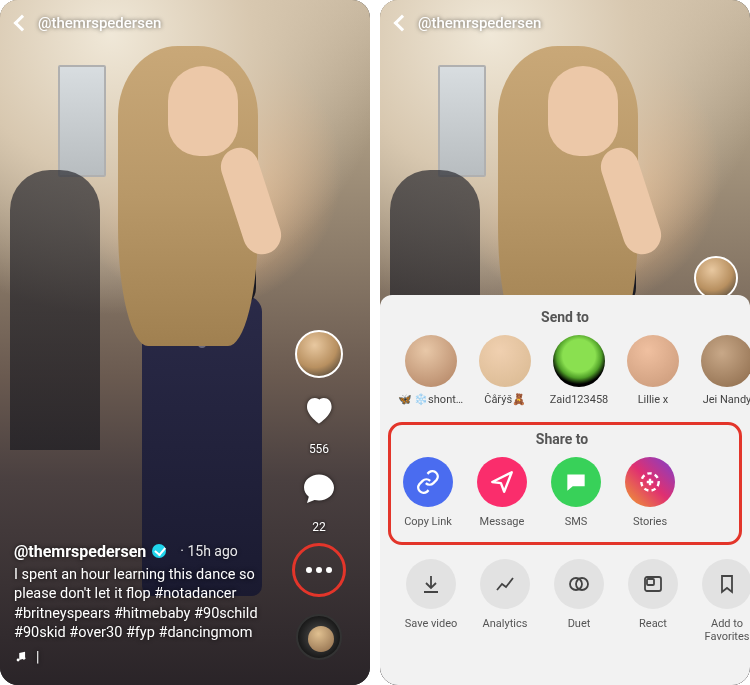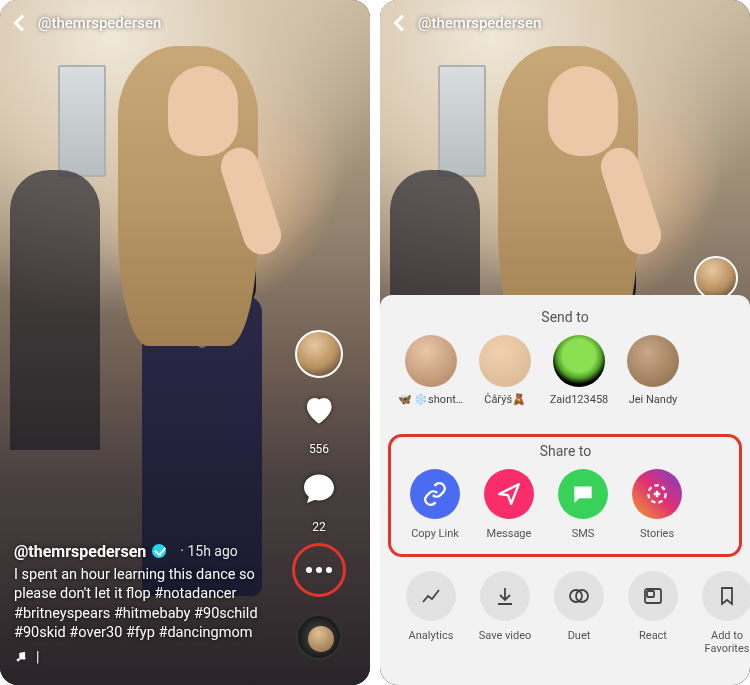--- a/index.html
+++ b/index.html
@@ -176,21 +176,21 @@
     height:390px;
     background:#f2f2f2;
     border-radius:12px 12px 0 0;
     padding-top:14px;
     display:flex;flex-direction:column;
   }
   .sheet-section-label {
     text-align:center;
     font-size:14px;
     color:#555;
-    font-weight:400;
+    font-weight:700;
     margin-bottom:10px;
   }
   .sheet-row {
     display:flex;
     padding:0 8px 12px 18px;
     gap:8px;
     overflow:hidden;
   }
   .friend {
     display:flex;flex-direction:column;align-items:center;
@@ -203,24 +203,24 @@
   }
   .friend .name{font-size:11px;color:#444;text-align:center;white-space:nowrap;overflow:hidden;text-overflow:ellipsis;max-width:66px;}
   
   .pic.p1{background:radial-gradient(circle at 40% 30%,#e8c8a8,#b08060);}
   .pic.p2{background:radial-gradient(circle at 40% 30%,#f0d0b0,#d8b890);}
   .pic.p3{background:radial-gradient(circle at 50% 40%,#8ae050 40%,#50a028 55%,#000 70%);}
   .pic.p4{background:radial-gradient(circle at 40% 30%,#f0c0a0,#c89878);}
   .pic.p5{background:radial-gradient(circle at 40% 35%,#c8a888,#8a6848);}
 
   .share-box {
-    margin:16px 8px 10px 8px;
+    margin:4px 8px 10px 8px;
     border:3px solid #e3352a;
     border-radius:14px;
-    padding:8px 6px 14px 7px;
+    padding:8px 6px 14px 0;
   }
   .share-row {
     display:flex;
     gap:8px;
     padding:0 4px;
     overflow:hidden;
   }
   .share-item {
     display:flex;flex-direction:column;align-items:center;
     width:66px;flex-shrink:0;
@@ -354,20 +354,24 @@
       </div>
       <div class="friend">
         <div class="pic p2"></div>
         <div class="name">Čåřýš🧸</div>
       </div>
       <div class="friend">
         <div class="pic p3"></div>
         <div class="name">Zaid123458</div>
       </div>
       <div class="friend">
+        <div class="pic p4"></div>
+        <div class="name">Lillie x</div>
+      </div>
+      <div class="friend">
         <div class="pic p5"></div>
         <div class="name">Jei Nandy</div>
       </div>
     </div>
 
     <div class="share-box">
       <div class="sheet-section-label" style="margin-top:-2px;">Share to</div>
       <div class="share-row">
         <div class="share-item">
           <div class="bubble link">
@@ -403,32 +407,32 @@
           </div>
           <div class="label">Stories</div>
         </div>
       </div>
     </div>
 
     <div class="action-row">
       <div class="action-item">
         <div class="circle">
           <svg viewBox="0 0 24 24">
-              <path d="M4 18 L9 12 L13 15 L20 6"></path>
+              <path d="M12 4v11M7 11l5 5 5-5M5 20h14"></path>
             </svg>
         </div>
-        <div class="label">Analytics</div>
+        <div class="label">Save video</div>
       </div>
       <div class="action-item">
         <div class="circle">
           <svg viewBox="0 0 24 24">
-              <path d="M12 4v11M7 11l5 5 5-5M5 20h14"></path>
+              <path d="M4 18 L9 12 L13 15 L20 6"></path>
             </svg>
         </div>
-        <div class="label">Save video</div>
+        <div class="label">Analytics</div>
       </div>
       <div class="action-item">
         <div class="circle">
           <svg viewBox="0 0 24 24">
               <circle cx="9" cy="12" r="6"></circle>
               <circle cx="15" cy="12" r="6"></circle>
             </svg>
         </div>
         <div class="label">Duet</div>
       </div>

